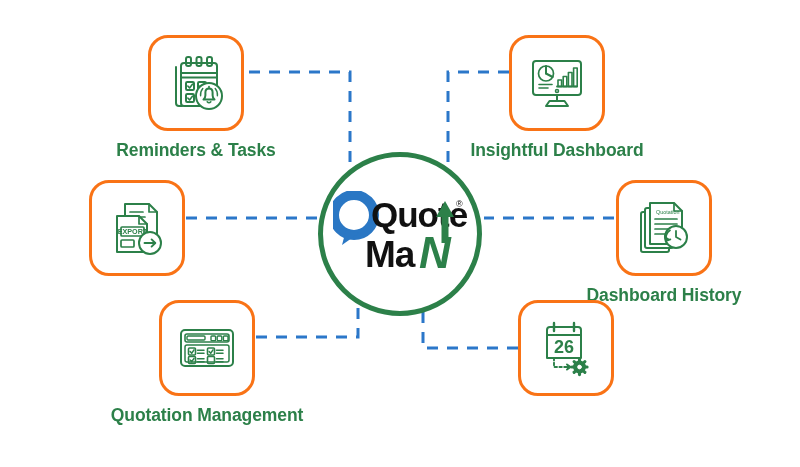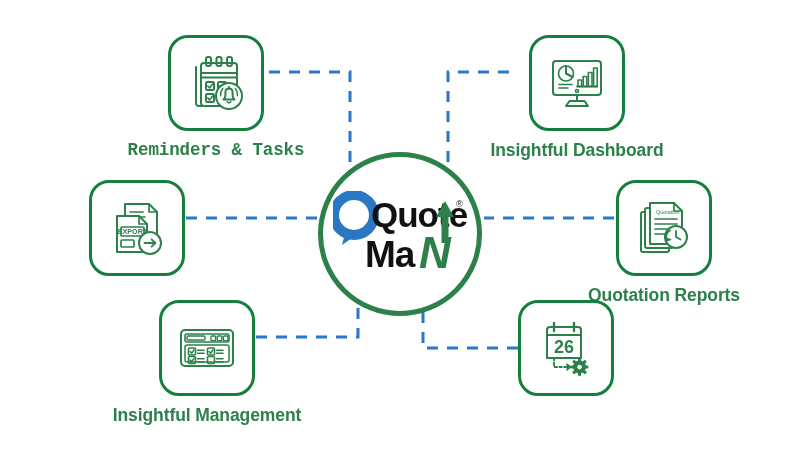--- a/index.html
+++ b/index.html
@@ -29,40 +29,40 @@
   
   .feature-node {
     position: absolute;
     display: flex;
     flex-direction: column;
     align-items: center;
   }
   .feature-icon-box {
     width: 96px;
     height: 96px;
-    border: 3px solid #15803d;
+    border: 3px solid #f97316;
     border-radius: 20px;
     background: #ffffff;
     display: flex;
     align-items: center;
     justify-content: center;
     box-sizing: border-box;
   }
   .feature-label {
     margin-top: 9px;
     color: #2c8049;
     font-size: 17.5px;
     font-weight: bold;
     letter-spacing: -0.1px;
     white-space: nowrap;
     text-align: center;
   }
   
-  #node-reminders-tasks      { left: 123px; top: 35px; width: 186px; font-family: Liberation Mono, monospace; }
-  #node-insightful-dashboard { left: 484px; top: 35px; width: 186px; align-items: center; }
+  #node-reminders-tasks      { left: 103px; top: 35px; width: 186px; }
+  #node-insightful-dashboard { left: 464px; top: 35px; width: 186px; align-items: center; }
   #node-export-reports       { left: 44px;  top: 180px; width: 186px; }
   #node-quotation-history    { left: 571px; top: 180px; width: 186px; }
   #node-quotation-management { left: 114px; top: 300px; width: 186px; }
   #node-auto-numbering       { left: 473px; top: 300px; width: 186px; justify-content: space-between; }
 
   
   #hub {
     position: absolute;
     left: 318px;
     top: 152px;
@@ -195,21 +195,21 @@
         <line x1="23" y1="28" x2="45" y2="28" stroke-width="1.7"></line>
         <line x1="23" y1="33" x2="45" y2="33" stroke-width="1.7"></line>
         <line x1="23" y1="38" x2="34" y2="38" stroke-width="1.7"></line>
 
         <circle cx="44" cy="41" r="11" fill="#ffffff"></circle>
         <polyline points="44,35 44,41 48.5,43.5" stroke-width="1.8"></polyline>
         <path d="M34 44.5 Q33 38 38 34.3" stroke-width="1.7"></path>
         <path d="M33.2 40.2 L34.1 45 L38.4 43.4" stroke-width="1.7" fill="#2c8049"></path>
       </svg>
     </div>
-    <div class="feature-label">Quotation Reports</div>
+    <div class="feature-label">Dashboard History</div>
   </div>
 
   <div class="feature-node" id="node-quotation-management">
     <div class="feature-icon-box">
       <svg width="64" height="64" viewBox="0 0 64 64" fill="none" stroke="#2c8049" stroke-width="2" stroke-linecap="round" stroke-linejoin="round">
 
         <rect x="6" y="14" width="52" height="36" rx="4"></rect>
 
         <rect x="10" y="18" width="44" height="8" rx="2" stroke-width="1.6"></rect>
         <rect x="12" y="20" width="18" height="4" rx="1" stroke-width="1.4"></rect>
@@ -230,21 +230,21 @@
 
         <rect x="13.5" y="40.5" width="7" height="7" rx="1" stroke-width="1.6"></rect>
         <path d="M15.1 44 L16.7 45.7 L19 42.4" stroke-width="1.5"></path>
         <line x1="22.5" y1="42.7" x2="29" y2="42.7" stroke-width="1.5"></line>
         <line x1="22.5" y1="45.7" x2="29" y2="45.7" stroke-width="1.5"></line>
         <rect x="32.5" y="40.5" width="7" height="7" rx="1" stroke-width="1.6"></rect>
         <line x1="41.5" y1="42.7" x2="48" y2="42.7" stroke-width="1.5"></line>
         <line x1="41.5" y1="45.7" x2="48" y2="45.7" stroke-width="1.5"></line>
       </svg>
     </div>
-    <div class="feature-label">Insightful Management</div>
+    <div class="feature-label">Quotation Management</div>
   </div>
 
   <div class="feature-node" id="node-auto-numbering">
     <div class="feature-icon-box">
       <svg width="64" height="64" viewBox="0 0 64 64" fill="none" stroke="#2c8049" stroke-width="2" stroke-linecap="round" stroke-linejoin="round">
 
         <path d="M13 14 Q13 11 16 11 L44 11 Q47 11 47 14 L47 42 L13 42 Z"></path>
         <line x1="13" y1="19" x2="47" y2="19"></line>
         <line x1="20" y1="7" x2="20" y2="15" stroke-width="2.4"></line>
         <line x1="40" y1="7" x2="40" y2="15" stroke-width="2.4"></line>

